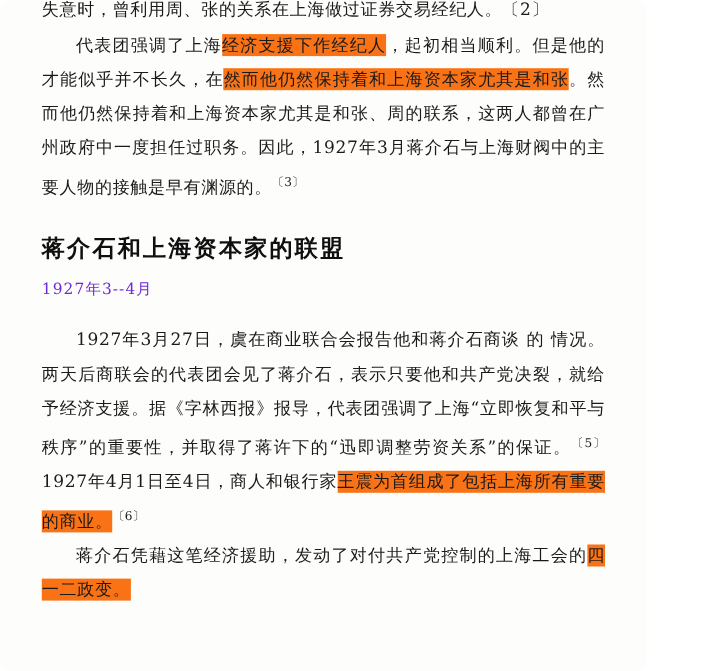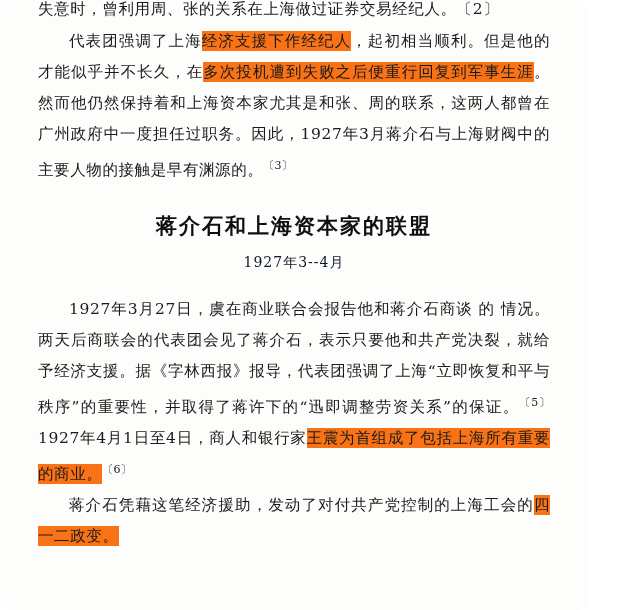--- a/index.html
+++ b/index.html
@@ -35,34 +35,34 @@
   .indent {
     text-indent: 2em;
   }
   .hl {
     background: #f97316;
     padding: 1px 0;
     box-decoration-break: clone;
     -webkit-box-decoration-break: clone;
   }
   .section-title {
-    text-align: center;
+    text-align: left;
     font-size: 21px;
     font-weight: bold;
     letter-spacing: 2px;
     margin: 26px 0 14px 0;
     font-family: "DejaVu Serif", "Liberation Serif", serif;
     color: #0f0f0f;
   }
   .section-date {
-    text-align: center;
+    text-align: left;
     font-size: 14px;
     letter-spacing: 1px;
     margin: 0 0 22px 0;
-    color: #0f172a;
+    color: #6d28d9;
   }
   .sup {
     font-size: 11px;
     vertical-align: super;
     letter-spacing: 0;
   }
   .top-clip {
     height: 26px;
     overflow: hidden;
     position: relative;
@@ -78,21 +78,21 @@
 </head>
 <body>
 
 <div class="page">
 
   <div class="top-clip">
     <p class="para">失意时，曾利用周、张的关系在上海做过证券交易经纪人。〔2〕</p>
   </div>
 
   <p class="para indent block">
-    <span>代表团强调了上海</span><span class="hl">经济支援下作经纪人</span><span>，起初相当顺利。但是他的才能似乎并不长久，在</span><span class="hl">多次投机遭到失败之后便重行回复到军事生涯</span><span>。然而他仍然保持着和上海资本家尤其是和张、周的联系，这两人都曾在广州政府中一度担任过职务。因此，1927年3月蒋介石与上海财阀中的主要人物的接触是早有渊源的。</span><span class="sup">〔3〕</span>
+    <span>代表团强调了上海</span><span class="hl">经济支援下作经纪人</span><span>，起初相当顺利。但是他的才能似乎并不长久，在</span><span class="hl">然而他仍然保持着和上海资本家尤其是和张</span><span>。然而他仍然保持着和上海资本家尤其是和张、周的联系，这两人都曾在广州政府中一度担任过职务。因此，1927年3月蒋介石与上海财阀中的主要人物的接触是早有渊源的。</span><span class="sup">〔3〕</span>
   </p>
 
   <h2 class="section-title">蒋介石和上海资本家的联盟</h2>
   <div class="section-date">1927年3--4月</div>
 
 
   <p class="para indent block">
     <span>1927年3月27日，虞在商业联合会报告他和蒋介石商谈 的 情况。两天后商联会的代表团会见了蒋介石，表示只要他和共产党决裂，就给予经济支援。据《字林西报》报导，代表团强调了上海“立即恢复和平与秩序”的重要性，并取得了蒋许下的“迅即调整劳资关系”的保证。</span><span class="sup">〔5〕</span><span>1927年4月1日至4日，商人和银行家</span><span class="hl">王震为首组成了包括上海所有重要的商业。</span><span class="sup">〔6〕</span>
   </p>
 

